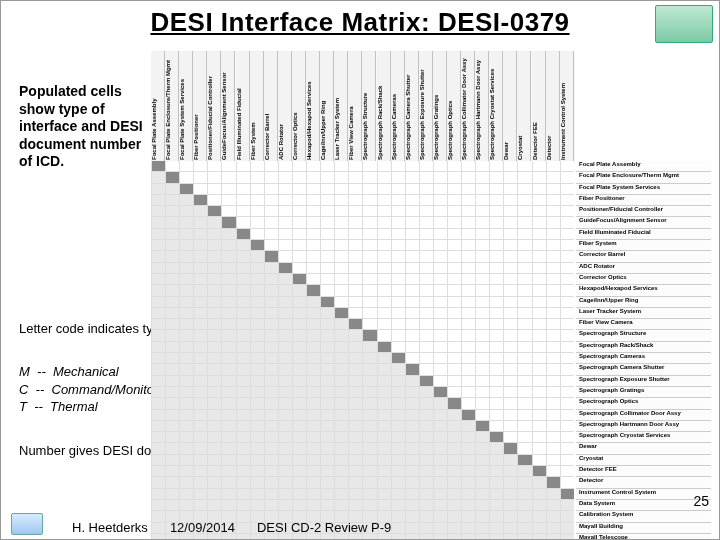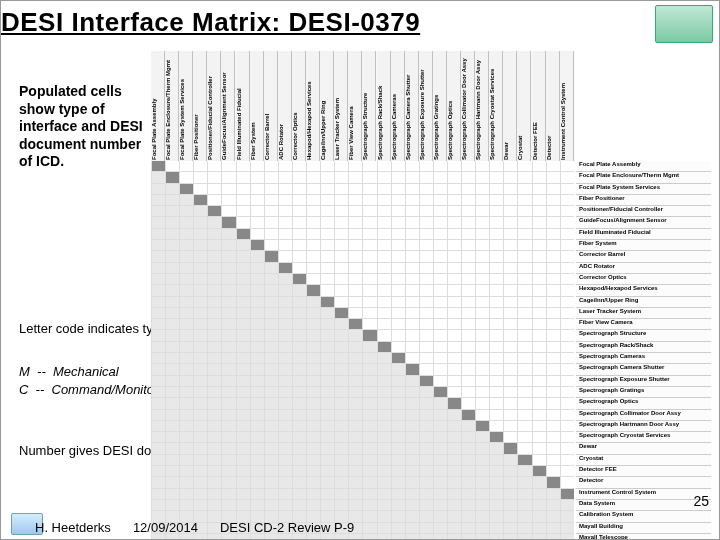--- a/index.html
+++ b/index.html
@@ -9,21 +9,21 @@
     height: 540px;
     font-family: Arial, Helvetica, sans-serif;
     background: #fff;
     position: relative;
     overflow: hidden;
     border: 1px solid #999;
   }
   .title {
     font-size: 26px;
     font-weight: bold;
-    text-align: left;
+    text-align: center;
     padding: 6px 0 2px;
     text-decoration: underline;
     letter-spacing: 0.5px;
   }
   .logo {
     position: absolute;
     top: 4px; right: 6px;
     width: 58px; height: 38px;
     border: 1px solid #3a7; background: linear-gradient(#bfe8d4,#7cc9a4);
     border-radius: 2px;
@@ -55,21 +55,21 @@
     position: absolute;
     right: 10px; bottom: 30px;
     font-size: 14px;
   }
   .footer {
     position: absolute;
     left: 0; right: 0; bottom: 4px;
     font-size: 13px;
     display: flex;
     gap: 22px;
-    padding-left: 34px;
+    padding-left: 71px;
     align-items: flex-end;
   }
   .footer-icon {
     position: absolute; left: 10px; bottom: 4px;
     width: 32px; height: 22px;
     background: linear-gradient(#d7ecff,#9fc7ef);
     border: 1px solid #6a9; border-radius: 2px;
   }
 
   
@@ -141,20 +141,21 @@
 
 <div class="title">DESI Interface Matrix: DESI-0379</div>
 <div class="logo"></div>
 
 <div class="note1">Populated cells show type of interface and DESI document number of ICD.</div>
 
 <div class="note2">Letter code indicates type of interface</div>
 <div class="legend">
   <div class="row">M  --  <span>Mechanical</span></div>
   <div class="row">C  --  <span>Command/Monitor/Telemetry</span></div>
+  <div class="row">T  --  <span>Thermal</span></div>
 </div>
 <div class="docnote">Number gives DESI document # for that interface</div>
 
 <div class="matrix">
   <div class="col-heads" id="colheads">
       <div class="ch">Focal Plate Assembly</div>
       <div class="ch">Focal Plate Enclosure/Therm Mgmt</div>
       <div class="ch">Focal Plate System Services</div>
       <div class="ch">Fiber Positioner</div>
       <div class="ch">Positioner/Fiducial Controller</div>

